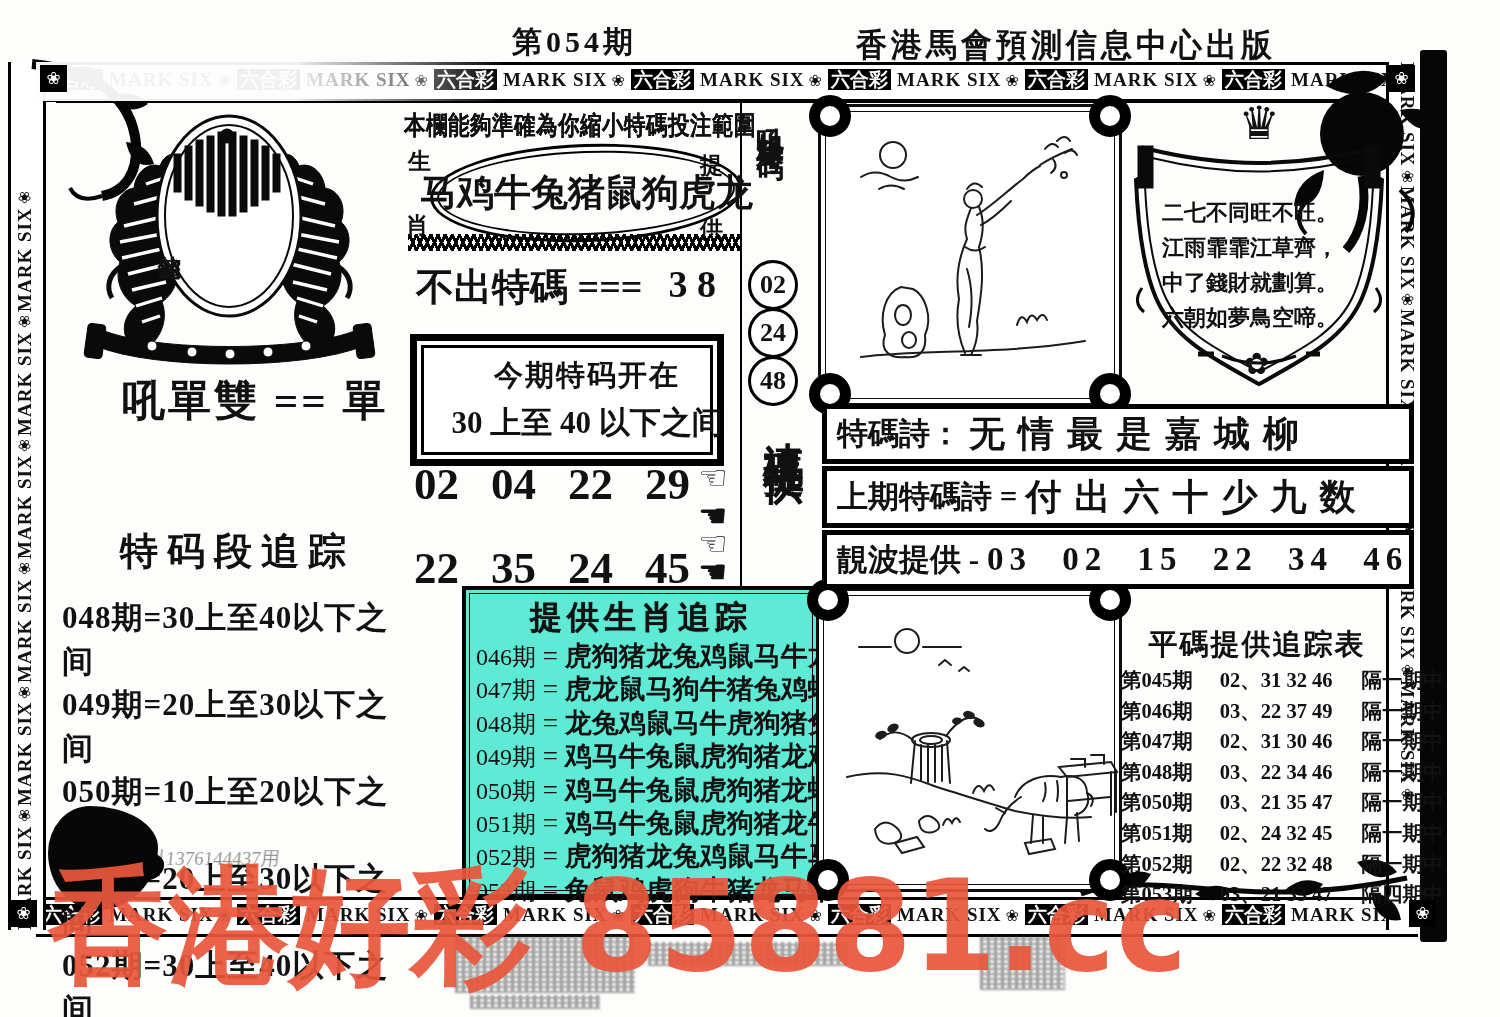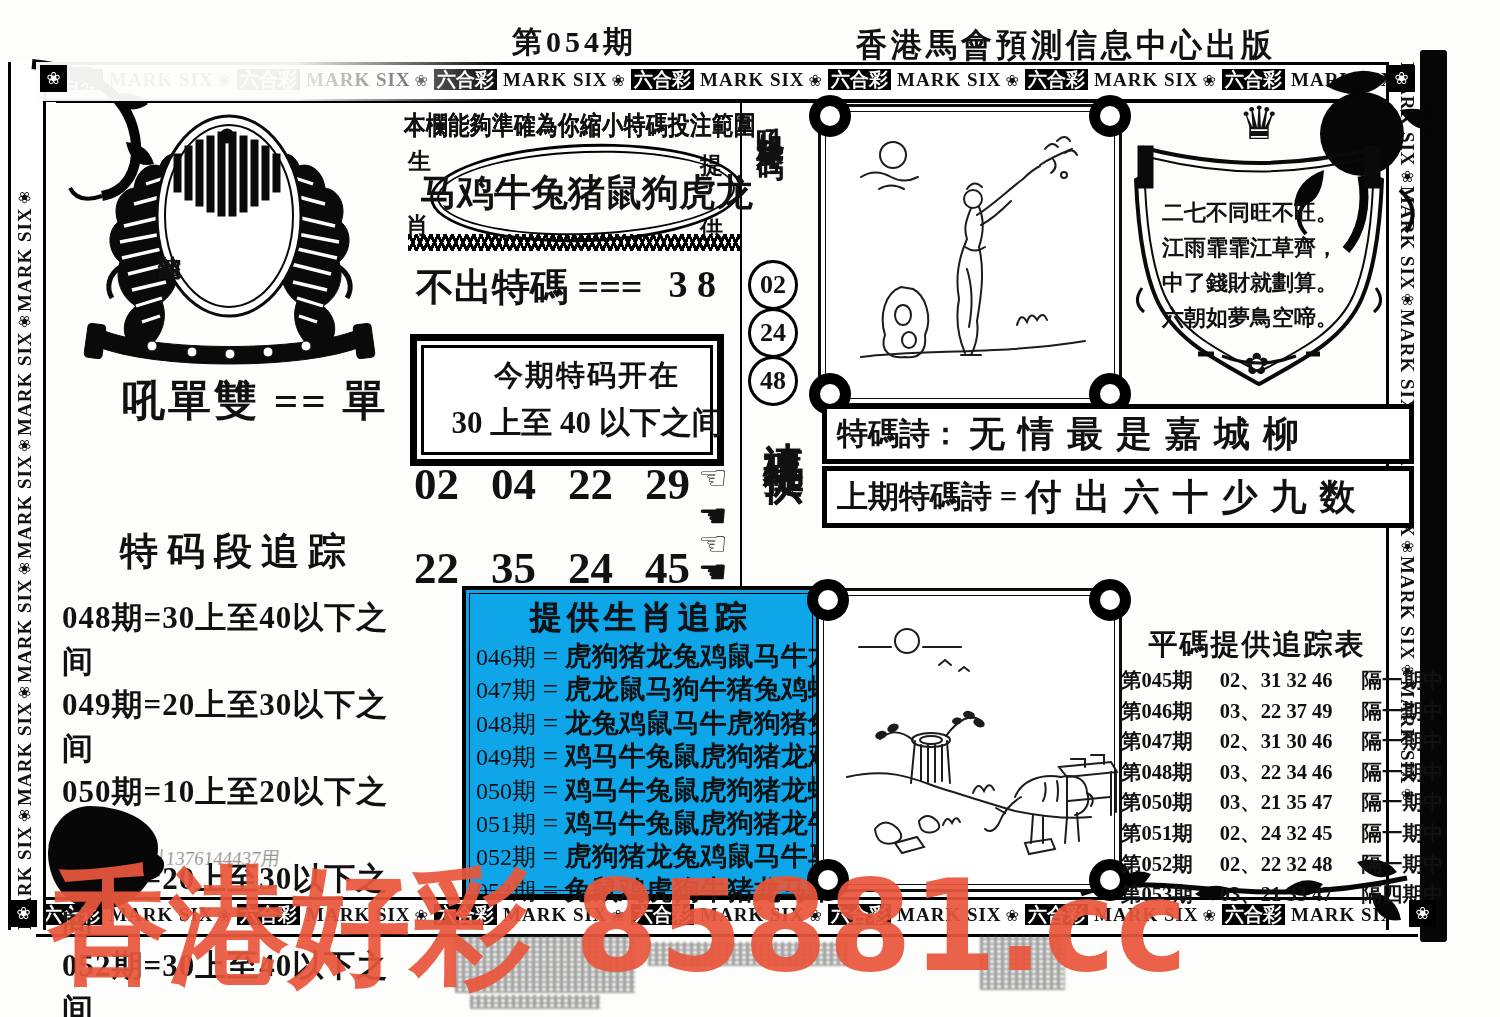--- a/index.html
+++ b/index.html
@@ -64,21 +64,21 @@
   #numrow1{top:458px;} #numrow2{top:542px;}
   .hand{font-family:"DejaVu Sans",sans-serif;font-size:33px;left:698px;z-index:2;}
   #hand1{top:458px;} #hand2{top:496px;} #hand3{top:524px;} #hand4{top:552px;}
   
   #sister-title{left:752px;top:106px;writing-mode:vertical-rl;font-size:27px;font-weight:bold;letter-spacing:7px;text-shadow:0 0 .7px #000;}
   .circ{left:748px;width:44px;height:44px;border:3px solid #000;border-radius:50%;background:#fff;
         display:flex;align-items:center;justify-content:center;font-size:26px;font-weight:bold;z-index:2;}
   #circ1{top:260px;} #circ2{top:308px;} #circ3{top:356px;}
   #lianma{left:756px;top:410px;writing-mode:vertical-rl;font-size:40px;font-weight:bold;letter-spacing:8px;text-shadow:0 0 .7px #000;}
   
-  #zbox{left:462px;top:586px;width:350px;height:304px;border:4px solid #000;background:#0ea5e9;}
+  #zbox{left:462px;top:586px;width:350px;height:304px;border:4px solid #000;background:#5eead4;}
   #zbox .in{position:absolute;left:3px;top:3px;right:3px;bottom:3px;border:1px solid #000;padding:2px 6px;}
   #zbox .ttl{text-align:center;font-size:32px;font-weight:bold;letter-spacing:5px;text-shadow:0 0 1px #000;}
   #zbox .row{font-size:27px;line-height:32.4px;white-space:nowrap;}
   #zbox .row b{font-weight:bold;}
   #zbox .row span{font-size:24px;}
   
   .pic{border:3px solid #0c0c0c;background:#fff;}
   .pic .inner-line{position:absolute;left:4px;top:4px;right:4px;bottom:4px;border:1px solid #0c0c0c;}
   .donut{position:absolute;width:20px;height:20px;border:11px solid #000;border-radius:50%;background:#fff;}
   .donut.tl{left:-12px;top:-12px;} .donut.tr{right:-12px;top:-12px;}
@@ -399,20 +399,24 @@
   </div>
 
   <div class="abs prow" id="prow2">
     <span class="lbl">上期特碼詩 =</span>
     <span class="txt">付出六十少九数</span>
   </div>
   <div class="abs prow" id="prow1">
     <span class="lbl">特碼詩：</span>
     <span class="txt">无情最是嘉城柳</span>
   </div>
+  <div class="abs prow" id="prow3">
+    <span class="lbl">靚波提供 -</span>
+    <span class="txt">03 02 15 22 34 46</span>
+  </div>
 
   <div class="abs" id="shield">
     <svg width="262" height="306" viewBox="0 0 262 306">
       <g stroke="#0a0a0a" fill="none">
         <path d="M16,78 L16,50 C96,70 166,70 246,50 L246,78 L254,82 C252,130 246,172 234,200 C216,242 174,262 131,286 C88,262 46,242 28,200 C16,172 10,130 8,82 Z" stroke-width="4"></path>
         <path d="M24,84 L24,60 C98,78 164,78 238,60 L238,84 L245,88 C243,132 237,170 226,196 C210,234 172,252 131,274 C90,252 52,234 36,196 C25,170 19,132 17,88 Z" stroke-width="2"></path>
         <rect x="10" y="48" width="15" height="42" fill="#0a0a0a"></rect>
         <rect x="237" y="48" width="15" height="42" fill="#0a0a0a"></rect>
         <path d="M14,190 q-10,14 2,24" stroke-width="3"></path>
         <path d="M248,190 q10,14 -2,24" stroke-width="3"></path>

